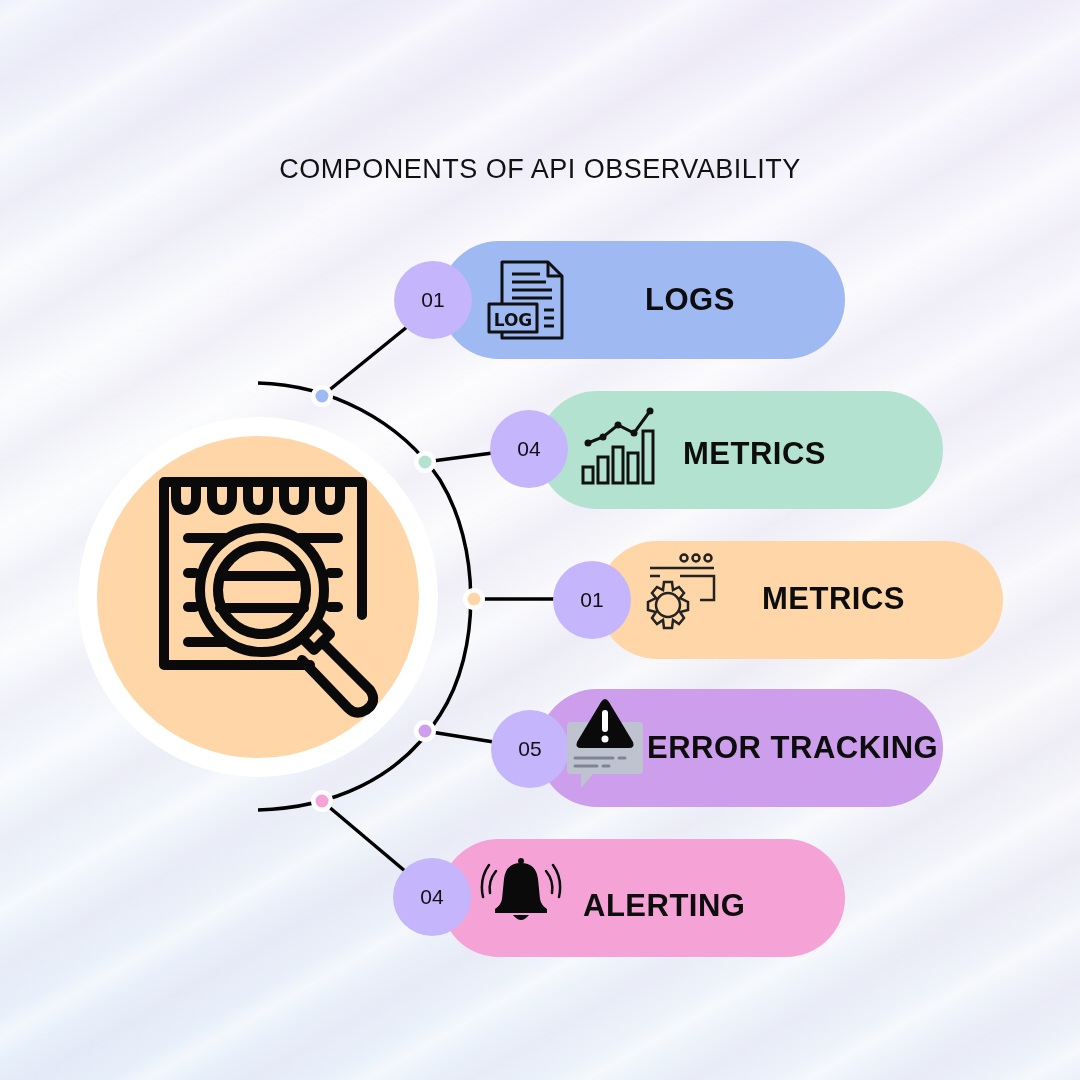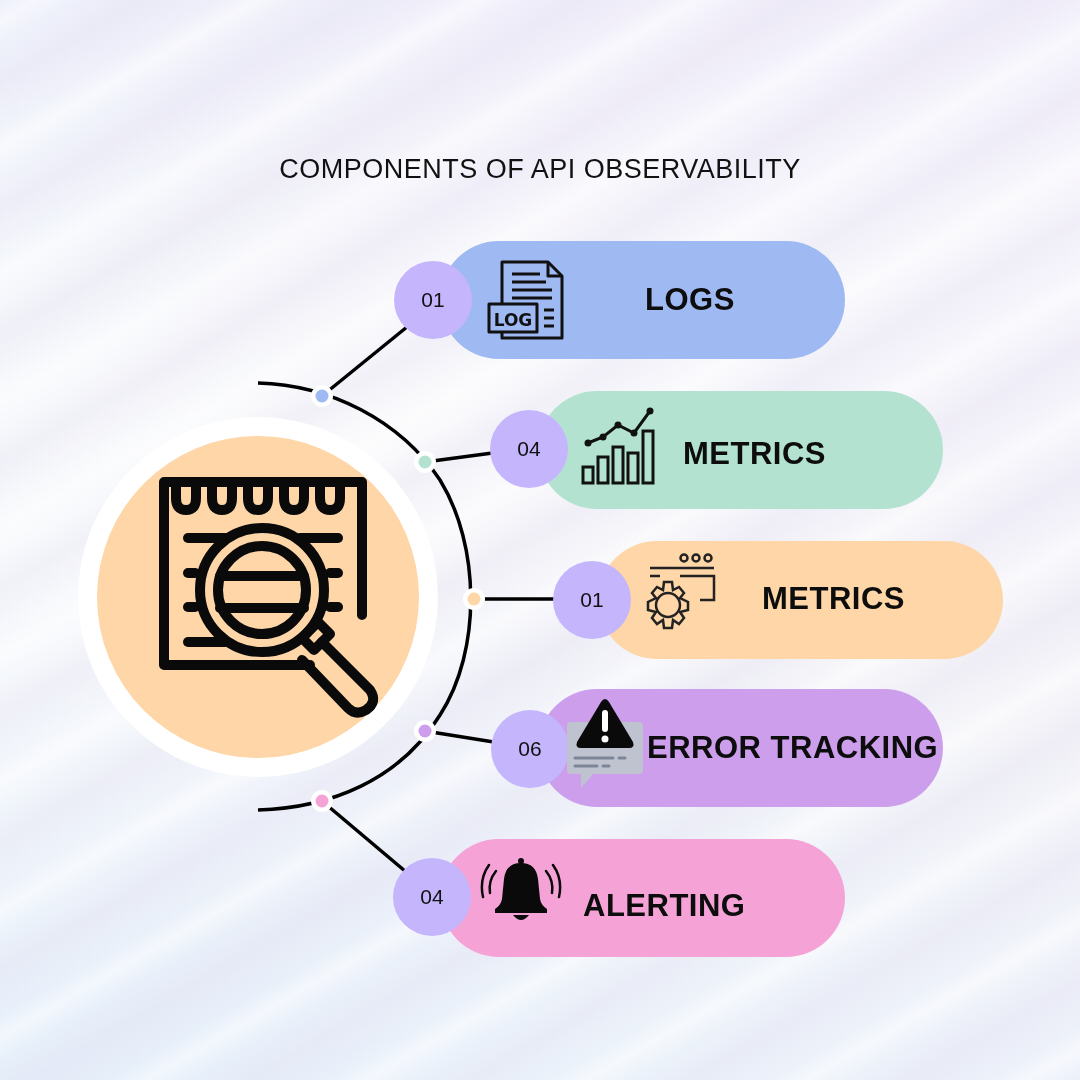--- a/index.html
+++ b/index.html
@@ -151,21 +151,21 @@
     <line x1="14" y1="16" x2="78" y2="16"></line>
     <line x1="14" y1="24" x2="24" y2="24"></line>
     <path d="M 44 24 L 78 24 L 78 48 L 64 48"></path>
     <path d="M 28 30 L 36 30 L 37 38 L 43 35 L 48 41 L 44 46 L 52 50 L 52 58 L 44 60 L 48 66 L 43 72 L 37 68 L 36 76 L 28 76 L 27 68 L 21 72 L 16 66 L 20 60 L 12 58 L 12 50 L 20 46 L 16 41 L 21 35 L 27 38 Z"></path>
     <circle cx="32" cy="53" r="12"></circle>
   </g>
 </svg>
 <div class="label" style="left:762px; top:581px;">METRICS</div>
 
 <div class="pill" style="left:538px; top:689px; width:405px; background:#cc9eec;"></div>
-<div class="num" style="left:491px; top:710px;">06</div>
+<div class="num" style="left:491px; top:710px;">05</div>
 <svg class="ico" style="left:563px; top:696px;" width="84" height="92" viewBox="0 0 84 92">
   <path d="M 8 26 L 76 26 Q 80 26 80 30 L 80 74 Q 80 78 76 78 L 30 78 L 18 92 L 18 78 L 8 78 Q 4 78 4 74 L 4 30 Q 4 26 8 26 Z" fill="#bfc3cf"></path>
   <g stroke="#7d8596" stroke-width="3" stroke-linecap="round">
     <line x1="12" y1="62" x2="50" y2="62"></line>
       <line x1="56" y1="62" x2="62" y2="62"></line>
     <line x1="12" y1="70" x2="34" y2="70"></line>
       <line x1="40" y1="70" x2="46" y2="70"></line>
   </g>
   <path d="M 38 6 Q 42 0 46 6 L 70 46 Q 72 52 66 52 L 18 52 Q 12 52 14 46 Z" fill="#0a0a0a"></path>
   <rect x="39" y="14" width="6" height="22" rx="3" fill="#fff"></rect>

